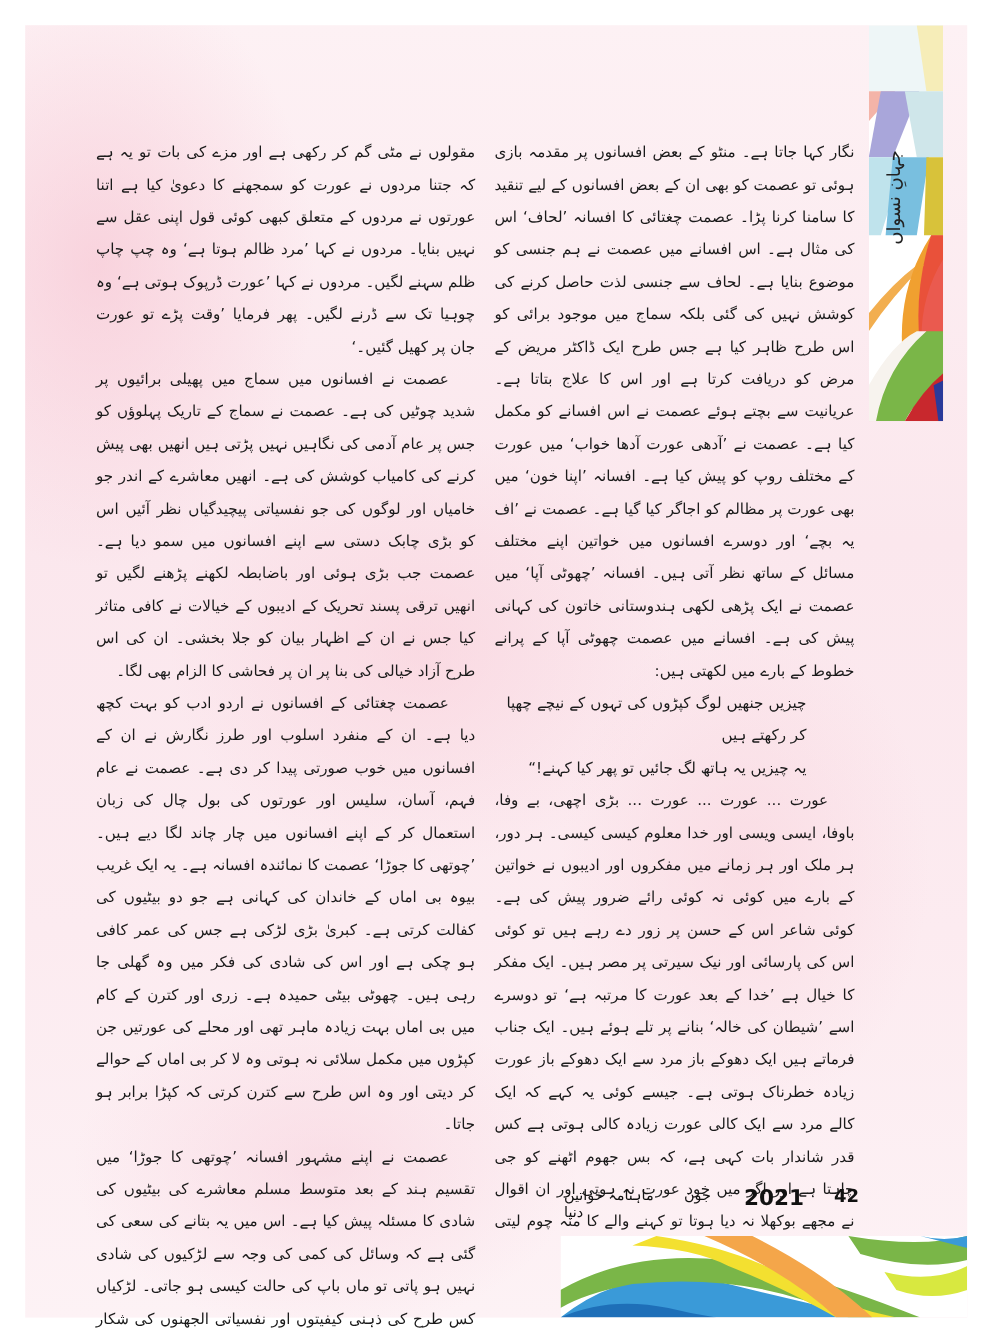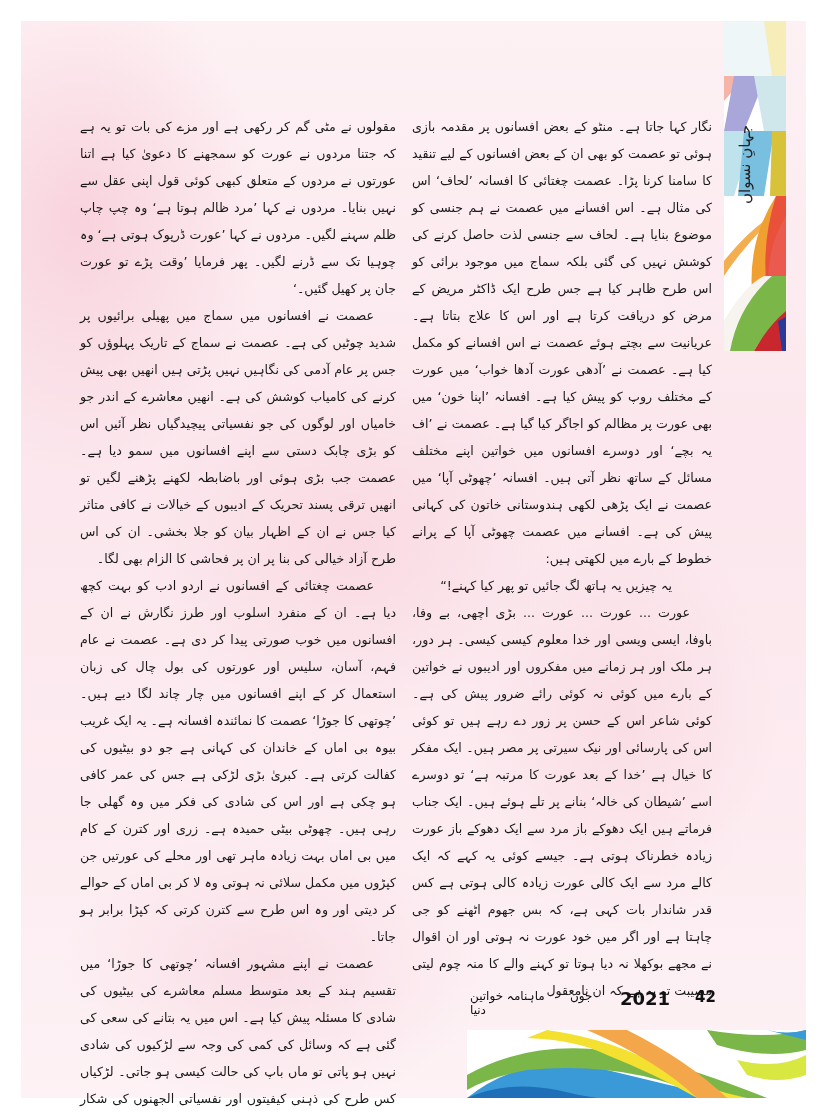--- a/index.html
+++ b/index.html
@@ -70,20 +70,21 @@
     <polygon points="54,300 62,296 62,330 58,330" fill="#2a3a9a"></polygon>
     <path d="M 0 240 Q 20 215 40 200 L 46 200 Q 20 225 0 255 Z" fill="#f0a030" opacity="0.85"></path>
   </svg>
 </div>
 
 <div class="section-label">جہانِ نسواں</div>
 
 <div class="column col-right">
   <p>نگار کہا جاتا ہے۔ منٹو کے بعض افسانوں پر مقدمہ بازی ہوئی تو عصمت کو بھی ان کے بعض افسانوں کے لیے تنقید کا سامنا کرنا پڑا۔ عصمت چغتائی کا افسانہ ’لحاف‘ اس کی مثال ہے۔ اس افسانے میں عصمت نے ہم جنسی کو موضوع بنایا ہے۔ لحاف سے جنسی لذت حاصل کرنے کی کوشش نہیں کی گئی بلکہ سماج میں موجود برائی کو اس طرح ظاہر کیا ہے جس طرح ایک ڈاکٹر مریض کے مرض کو دریافت کرتا ہے اور اس کا علاج بتاتا ہے۔ عریانیت سے بچتے ہوئے عصمت نے اس افسانے کو مکمل کیا ہے۔ عصمت نے ’آدھی عورت آدھا خواب‘ میں عورت کے مختلف روپ کو پیش کیا ہے۔ افسانہ ’اپنا خون‘ میں بھی عورت پر مظالم کو اجاگر کیا گیا ہے۔ عصمت نے ’اف یہ بچے‘ اور دوسرے افسانوں میں خواتین اپنے مختلف مسائل کے ساتھ نظر آتی ہیں۔ افسانہ ’چھوٹی آپا‘ میں عصمت نے ایک پڑھی لکھی ہندوستانی خاتون کی کہانی پیش کی ہے۔ افسانے میں عصمت چھوٹی آپا کے پرانے خطوط کے بارے میں لکھتی ہیں:</p>
   <div class="quote">
+    <span class="q-line">چیزیں جنھیں لوگ کپڑوں کی تہوں کے نیچے چھپا کر رکھتے ہیں</span>
     <span class="q-line">یہ چیزیں یہ ہاتھ لگ جائیں تو پھر کیا کہنے!“</span>
   </div>
   <p class="indent">عورت ... عورت ... عورت ... بڑی اچھی، بے وفا، باوفا، ایسی ویسی اور خدا معلوم کیسی کیسی۔ ہر دور، ہر ملک اور ہر زمانے میں مفکروں اور ادیبوں نے خواتین کے بارے میں کوئی نہ کوئی رائے ضرور پیش کی ہے۔ کوئی شاعر اس کے حسن پر زور دے رہے ہیں تو کوئی اس کی پارسائی اور نیک سیرتی پر مصر ہیں۔ ایک مفکر کا خیال ہے ’خدا کے بعد عورت کا مرتبہ ہے‘ تو دوسرے اسے ’شیطان کی خالہ‘ بنانے پر تلے ہوئے ہیں۔ ایک جناب فرماتے ہیں ایک دھوکے باز مرد سے ایک دھوکے باز عورت زیادہ خطرناک ہوتی ہے۔ جیسے کوئی یہ کہے کہ ایک کالے مرد سے ایک کالی عورت زیادہ کالی ہوتی ہے کس قدر شاندار بات کہی ہے، کہ بس جھوم اٹھنے کو جی چاہتا ہے اور اگر میں خود عورت نہ ہوتی اور ان اقوال نے مجھے بوکھلا نہ دیا ہوتا تو کہنے والے کا منہ چوم لیتی مصیبت تو یہ ہے کہ ان نامعقول</p>
 </div>
 
 <div class="column col-left">
   <p>مقولوں نے مٹی گم کر رکھی ہے اور مزے کی بات تو یہ ہے کہ جتنا مردوں نے عورت کو سمجھنے کا دعویٰ کیا ہے اتنا عورتوں نے مردوں کے متعلق کبھی کوئی قول اپنی عقل سے نہیں بنایا۔ مردوں نے کہا ’مرد ظالم ہوتا ہے‘ وہ چپ چاپ ظلم سہنے لگیں۔ مردوں نے کہا ’عورت ڈرپوک ہوتی ہے‘ وہ چوہیا تک سے ڈرنے لگیں۔ پھر فرمایا ’وقت پڑے تو عورت جان پر کھیل گئیں۔‘</p>
   <p class="indent">عصمت نے افسانوں میں سماج میں پھیلی برائیوں پر شدید چوٹیں کی ہے۔ عصمت نے سماج کے تاریک پہلوؤں کو جس پر عام آدمی کی نگاہیں نہیں پڑتی ہیں انھیں بھی پیش کرنے کی کامیاب کوشش کی ہے۔ انھیں معاشرے کے اندر جو خامیاں اور لوگوں کی جو نفسیاتی پیچیدگیاں نظر آئیں اس کو بڑی چابک دستی سے اپنے افسانوں میں سمو دیا ہے۔ عصمت جب بڑی ہوئی اور باضابطہ لکھنے پڑھنے لگیں تو انھیں ترقی پسند تحریک کے ادیبوں کے خیالات نے کافی متاثر کیا جس نے ان کے اظہار بیان کو جلا بخشی۔ ان کی اس طرح آزاد خیالی کی بنا پر ان پر فحاشی کا الزام بھی لگا۔</p>
   <p class="indent">عصمت چغتائی کے افسانوں نے اردو ادب کو بہت کچھ دیا ہے۔ ان کے منفرد اسلوب اور طرز نگارش نے ان کے افسانوں میں خوب صورتی پیدا کر دی ہے۔ عصمت نے عام فہم، آسان، سلیس اور عورتوں کی بول چال کی زبان استعمال کر کے اپنے افسانوں میں چار چاند لگا دیے ہیں۔ ’چوتھی کا جوڑا‘ عصمت کا نمائندہ افسانہ ہے۔ یہ ایک غریب بیوہ بی اماں کے خاندان کی کہانی ہے جو دو بیٹیوں کی کفالت کرتی ہے۔ کبریٰ بڑی لڑکی ہے جس کی عمر کافی ہو چکی ہے اور اس کی شادی کی فکر میں وہ گھلی جا رہی ہیں۔ چھوٹی بیٹی حمیدہ ہے۔ زری اور کترن کے کام میں بی اماں بہت زیادہ ماہر تھی اور محلے کی عورتیں جن کپڑوں میں مکمل سلائی نہ ہوتی وہ لا کر بی اماں کے حوالے کر دیتی اور وہ اس طرح سے کترن کرتی کہ کپڑا برابر ہو جاتا۔</p>
   <p class="indent">عصمت نے اپنے مشہور افسانہ ’چوتھی کا جوڑا‘ میں تقسیم ہند کے بعد متوسط مسلم معاشرے کی بیٹیوں کی شادی کا مسئلہ پیش کیا ہے۔ اس میں یہ بتانے کی سعی کی گئی ہے کہ وسائل کی کمی کی وجہ سے لڑکیوں کی شادی نہیں ہو پاتی تو ماں باپ کی حالت کیسی ہو جاتی۔ لڑکیاں کس طرح کی ذہنی کیفیتوں اور نفسیاتی الجھنوں کی شکار ہو جاتی ہیں۔</p>

